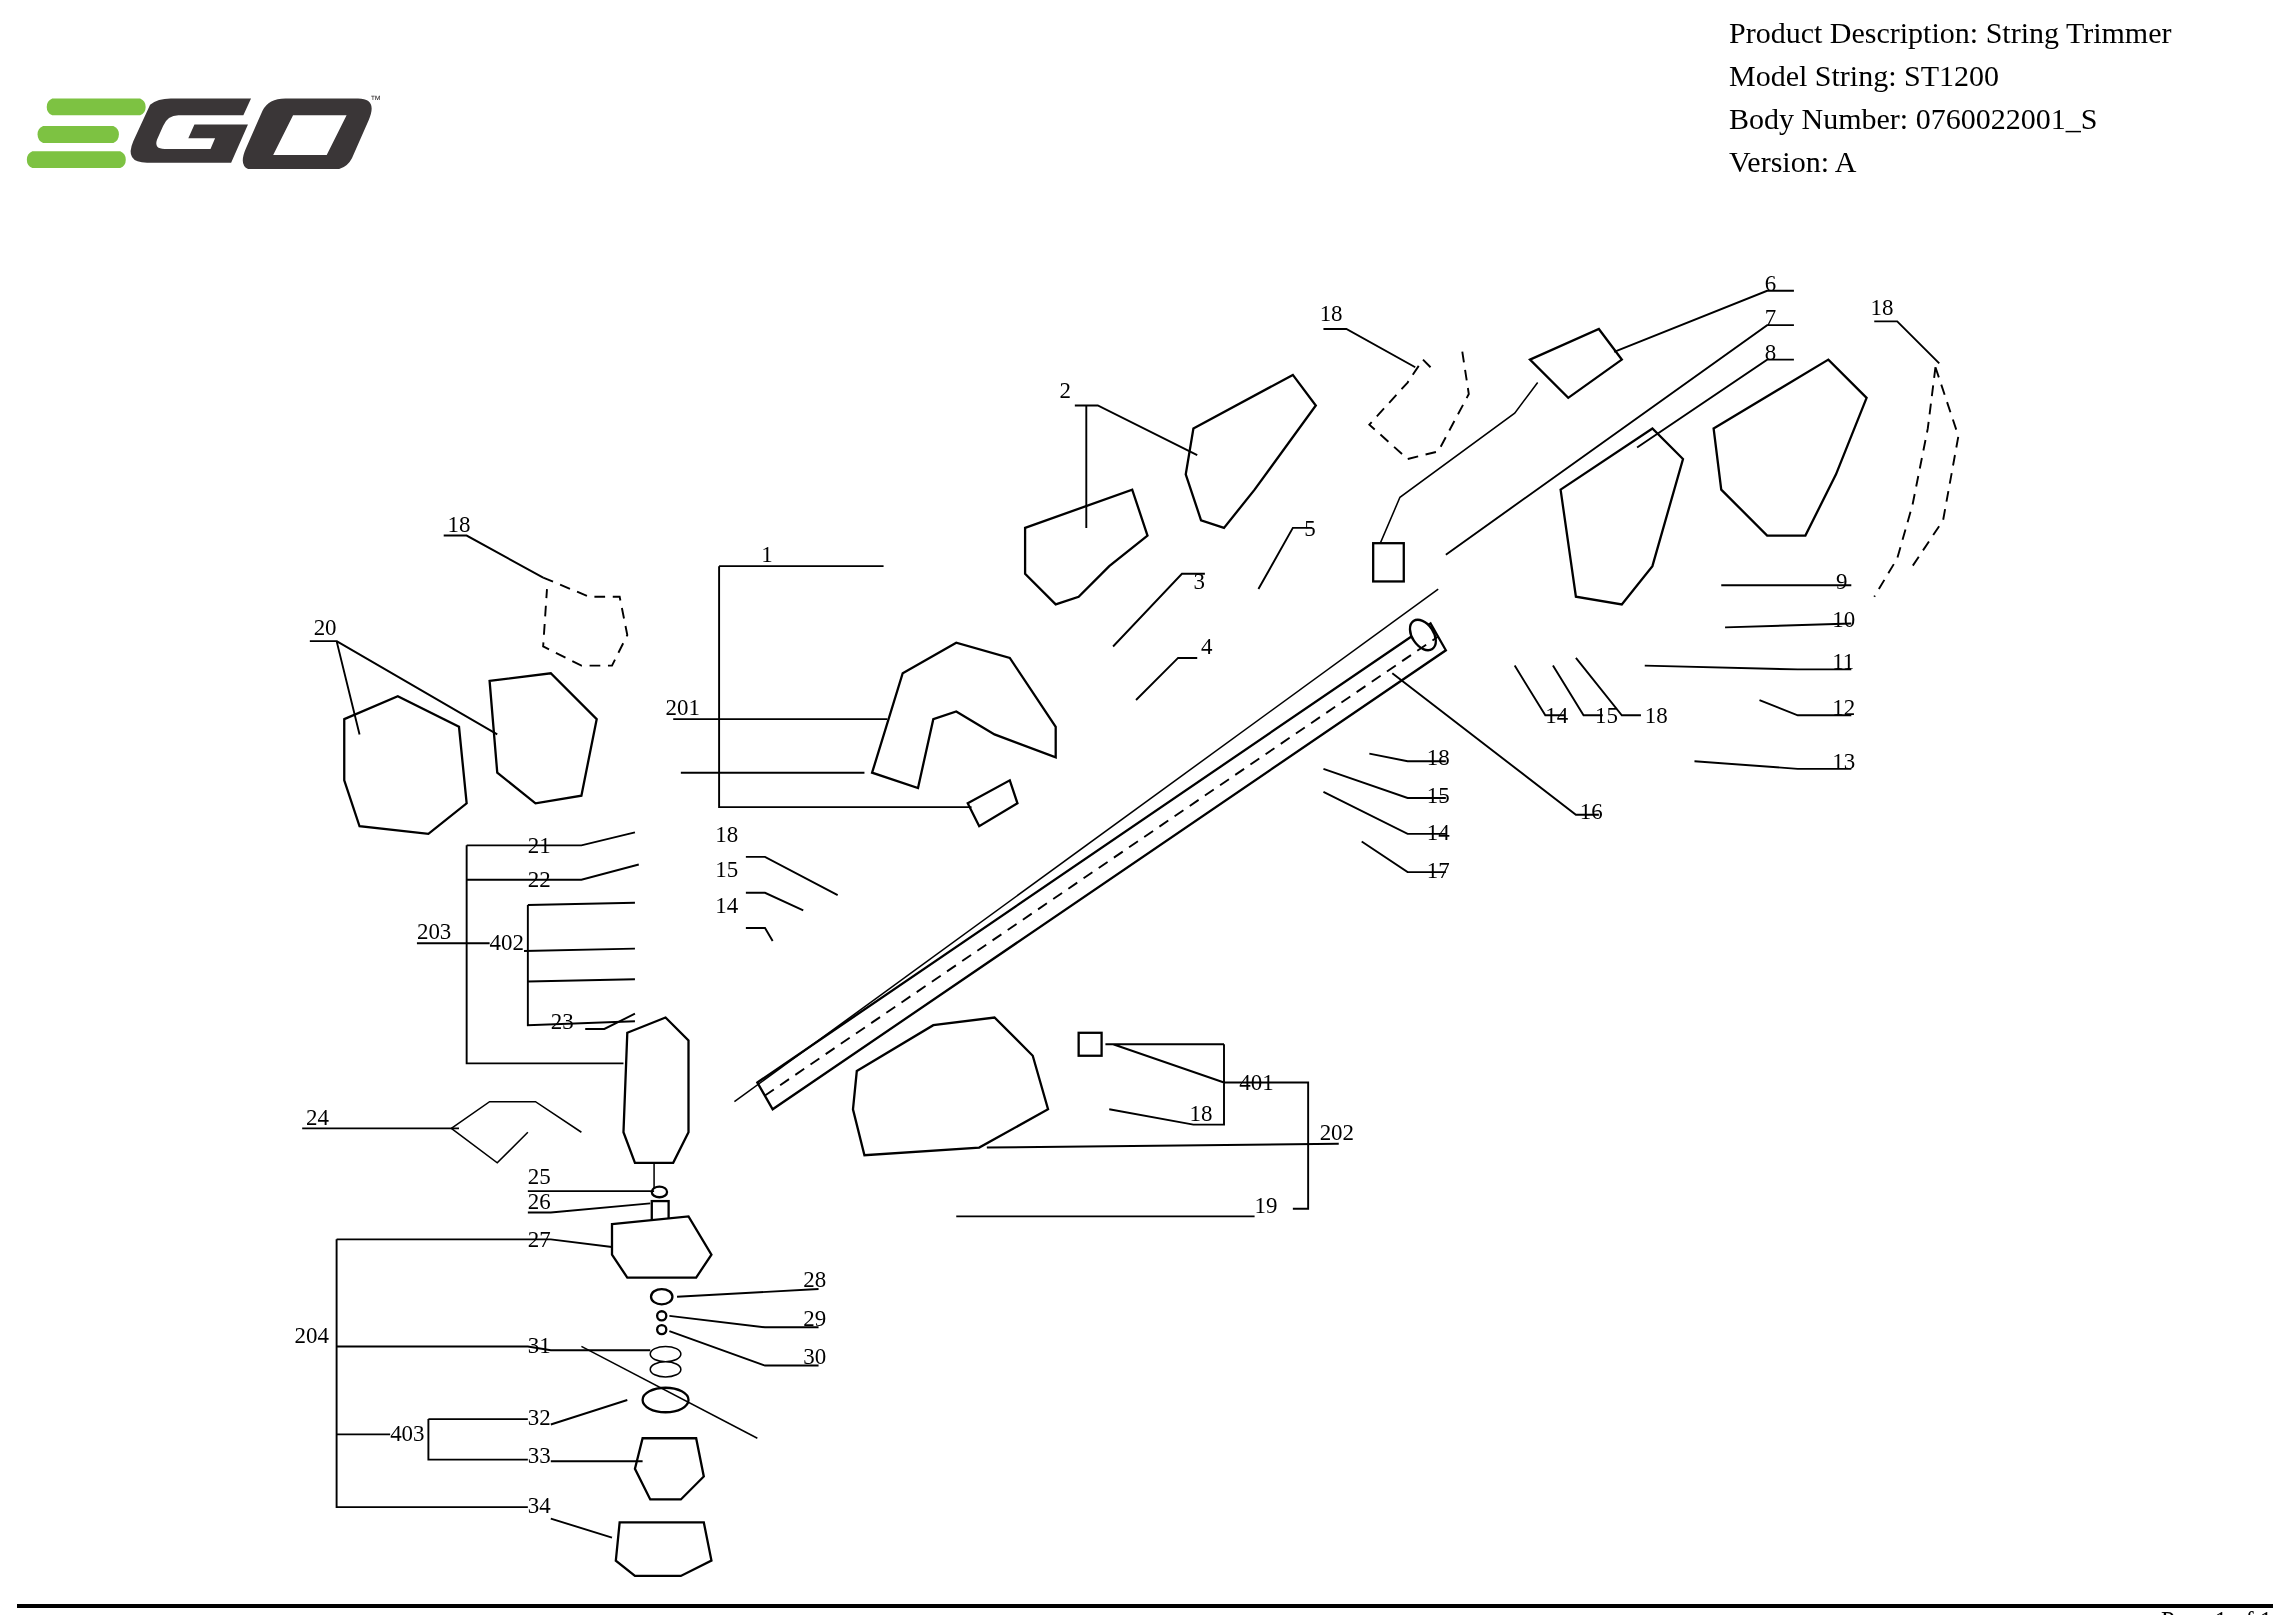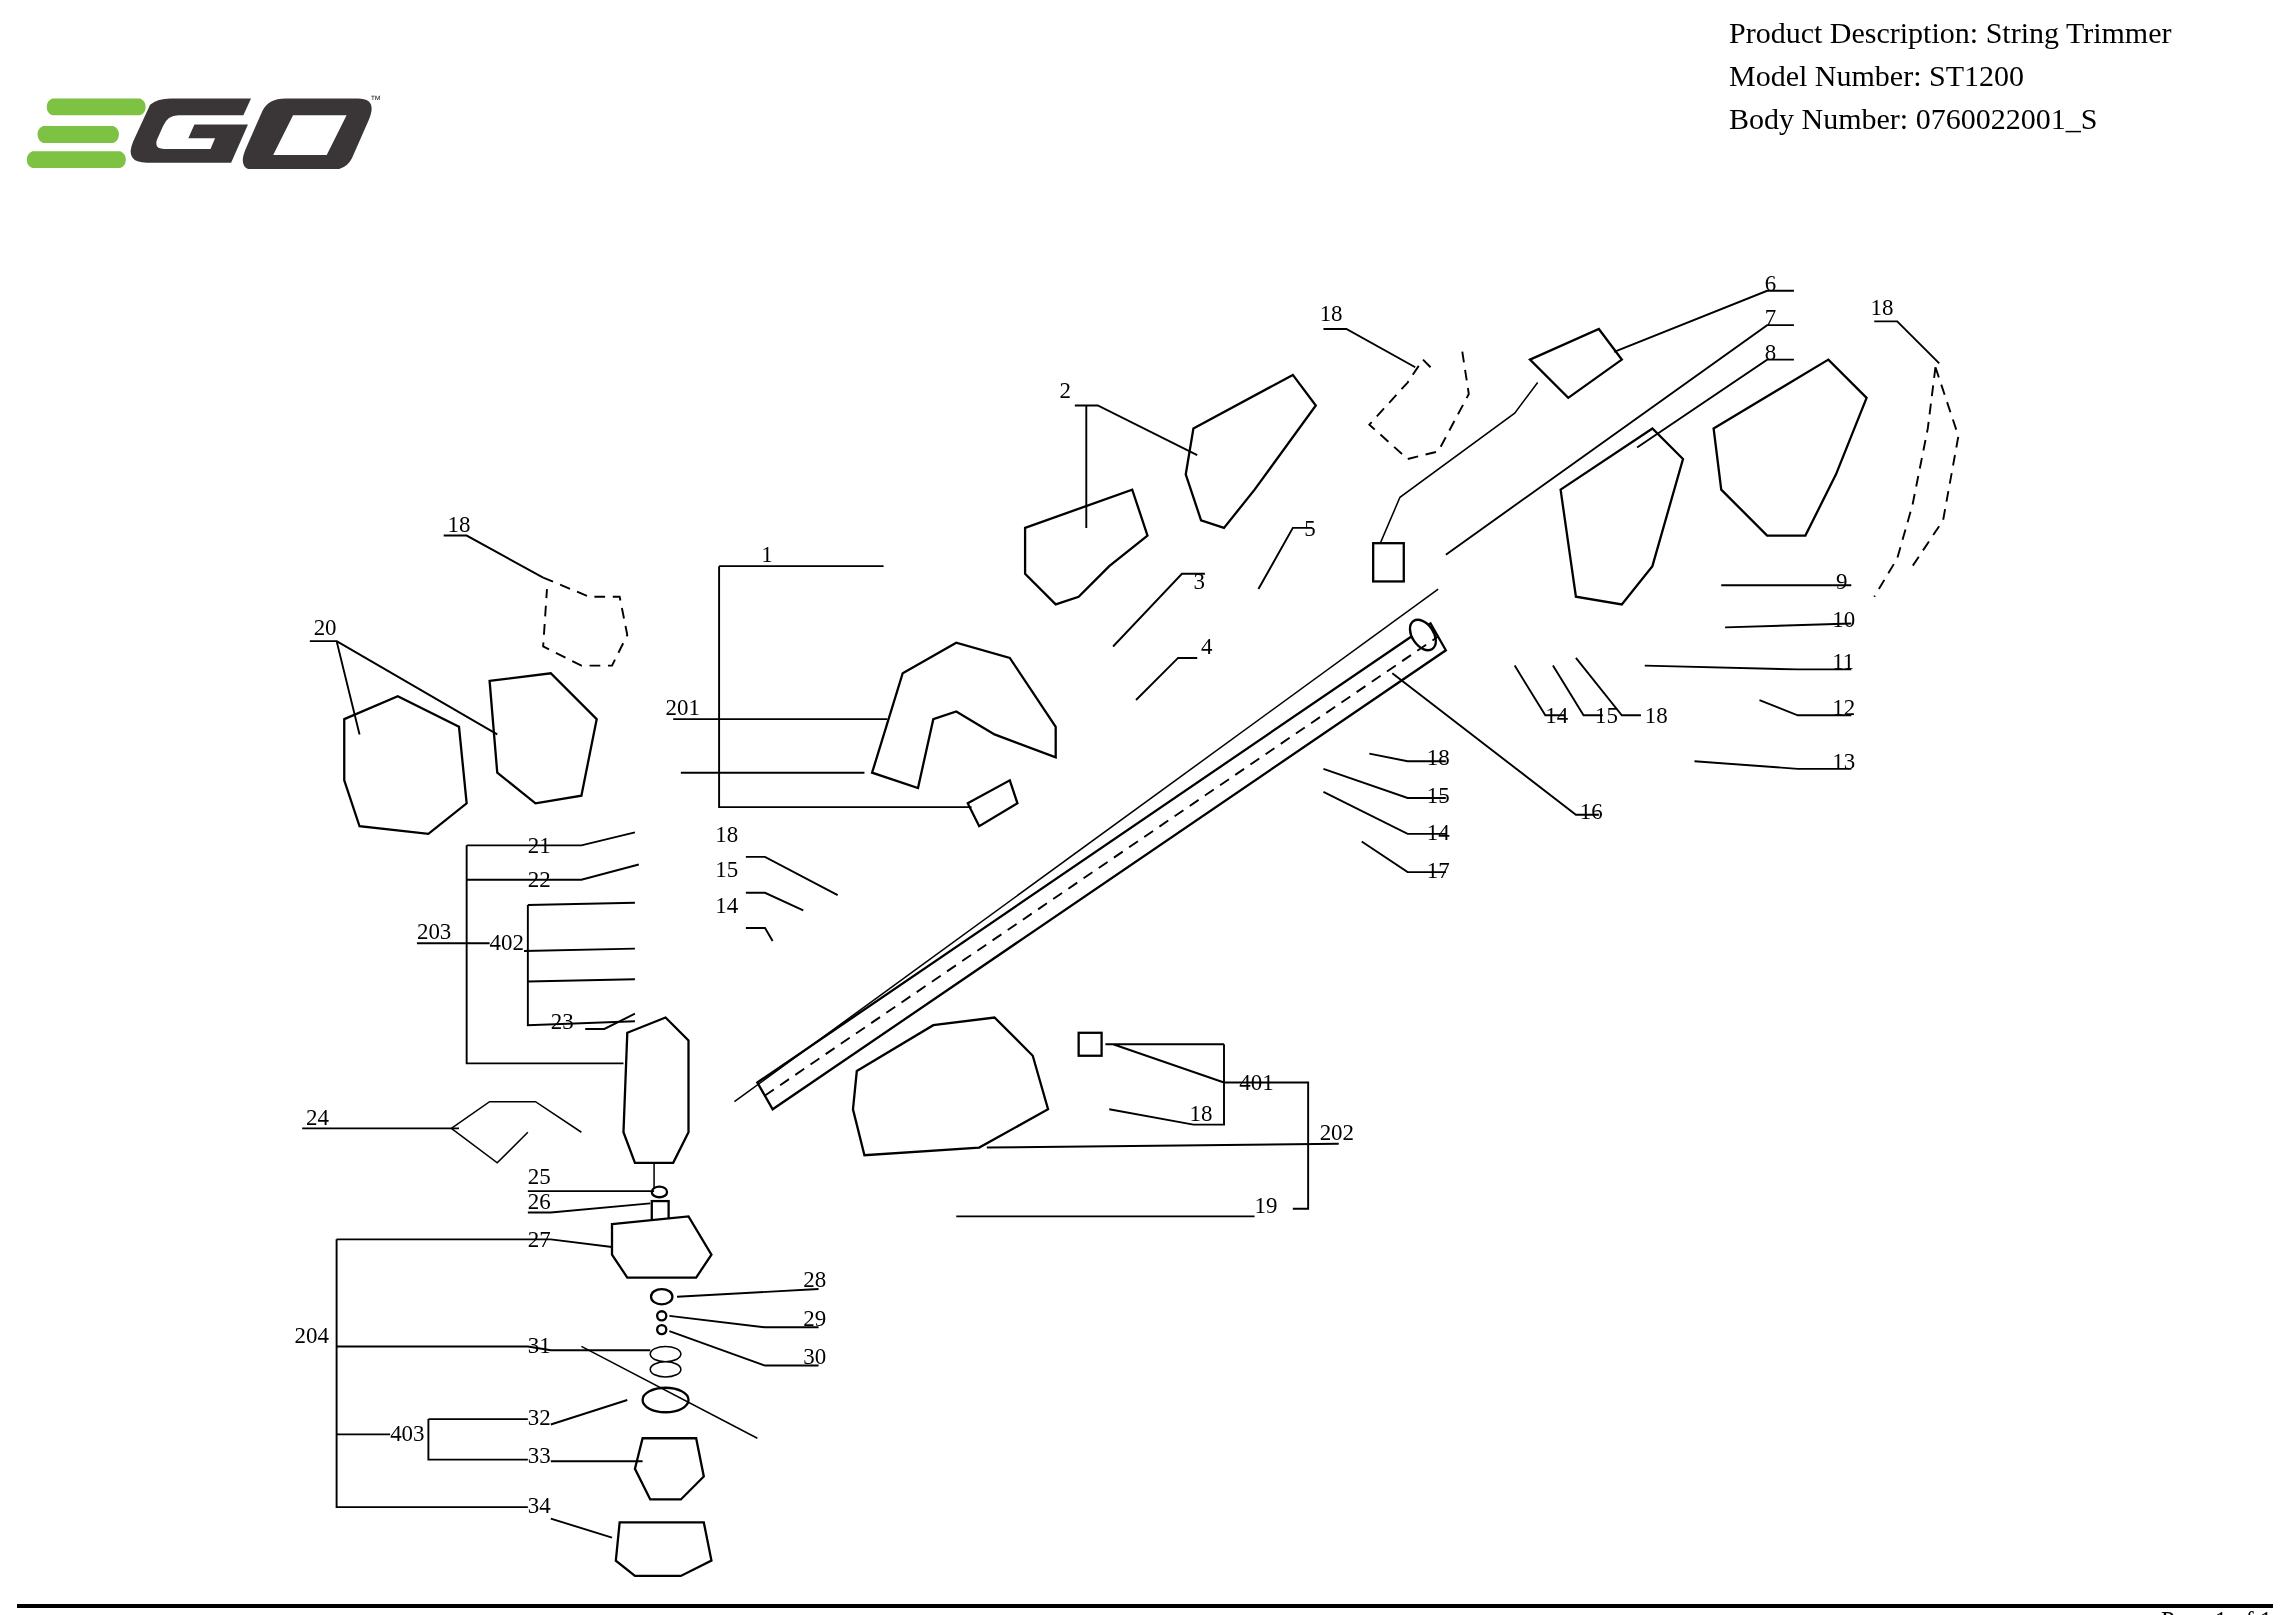--- a/index.html
+++ b/index.html
@@ -28,22 +28,23 @@
   </g>
   <g fill="#3a3637">
     <path d="M205 28 h105 l-10 22 h-85 q-14 0 -20 14 l-8 18 q-4 12 10 12 h60 l6 -14 h-35 l8 -18 h70 l-22 50 h-110 q-30 0 -18 -28 l22 -48 q10 -8 27 -8z"></path>
     <path d="M355 28 h95 q26 0 14 28 l-22 50 q-8 16 -30 16 h-95 q-26 0 -14 -28 l22 -50 q8 -16 30 -16z M365 50 l-26 52 h70 l26 -52z"></path>
   </g>
   <text x="466" y="34" font-size="14" fill="#3a3637" font-family="Liberation Sans, sans-serif">™</text>
 </svg>
 
 <div id="product-info">
   <div>Product Description: String Trimmer</div>
-  <div>Model Number: ST1200</div>
+  <div>Model String: ST1200</div>
   <div>Body Number: 0760022001_S</div>
+  <div>Version: A</div>
 </div>
 
 <svg id="diagram" viewBox="0 0 3000 2111">
 
   <g>
     <path class="part" d="M990 1415 L1870 815 L1890 850 L1010 1450 Z"></path>
     <ellipse class="part" cx="1860" cy="830" rx="14" ry="22" transform="rotate(-34 1860 830)"></ellipse>
     <path class="dash" d="M1000 1432 L1880 832"></path>
     <path class="part-thin" d="M960 1440 L1880 770"></path>
   </g>

